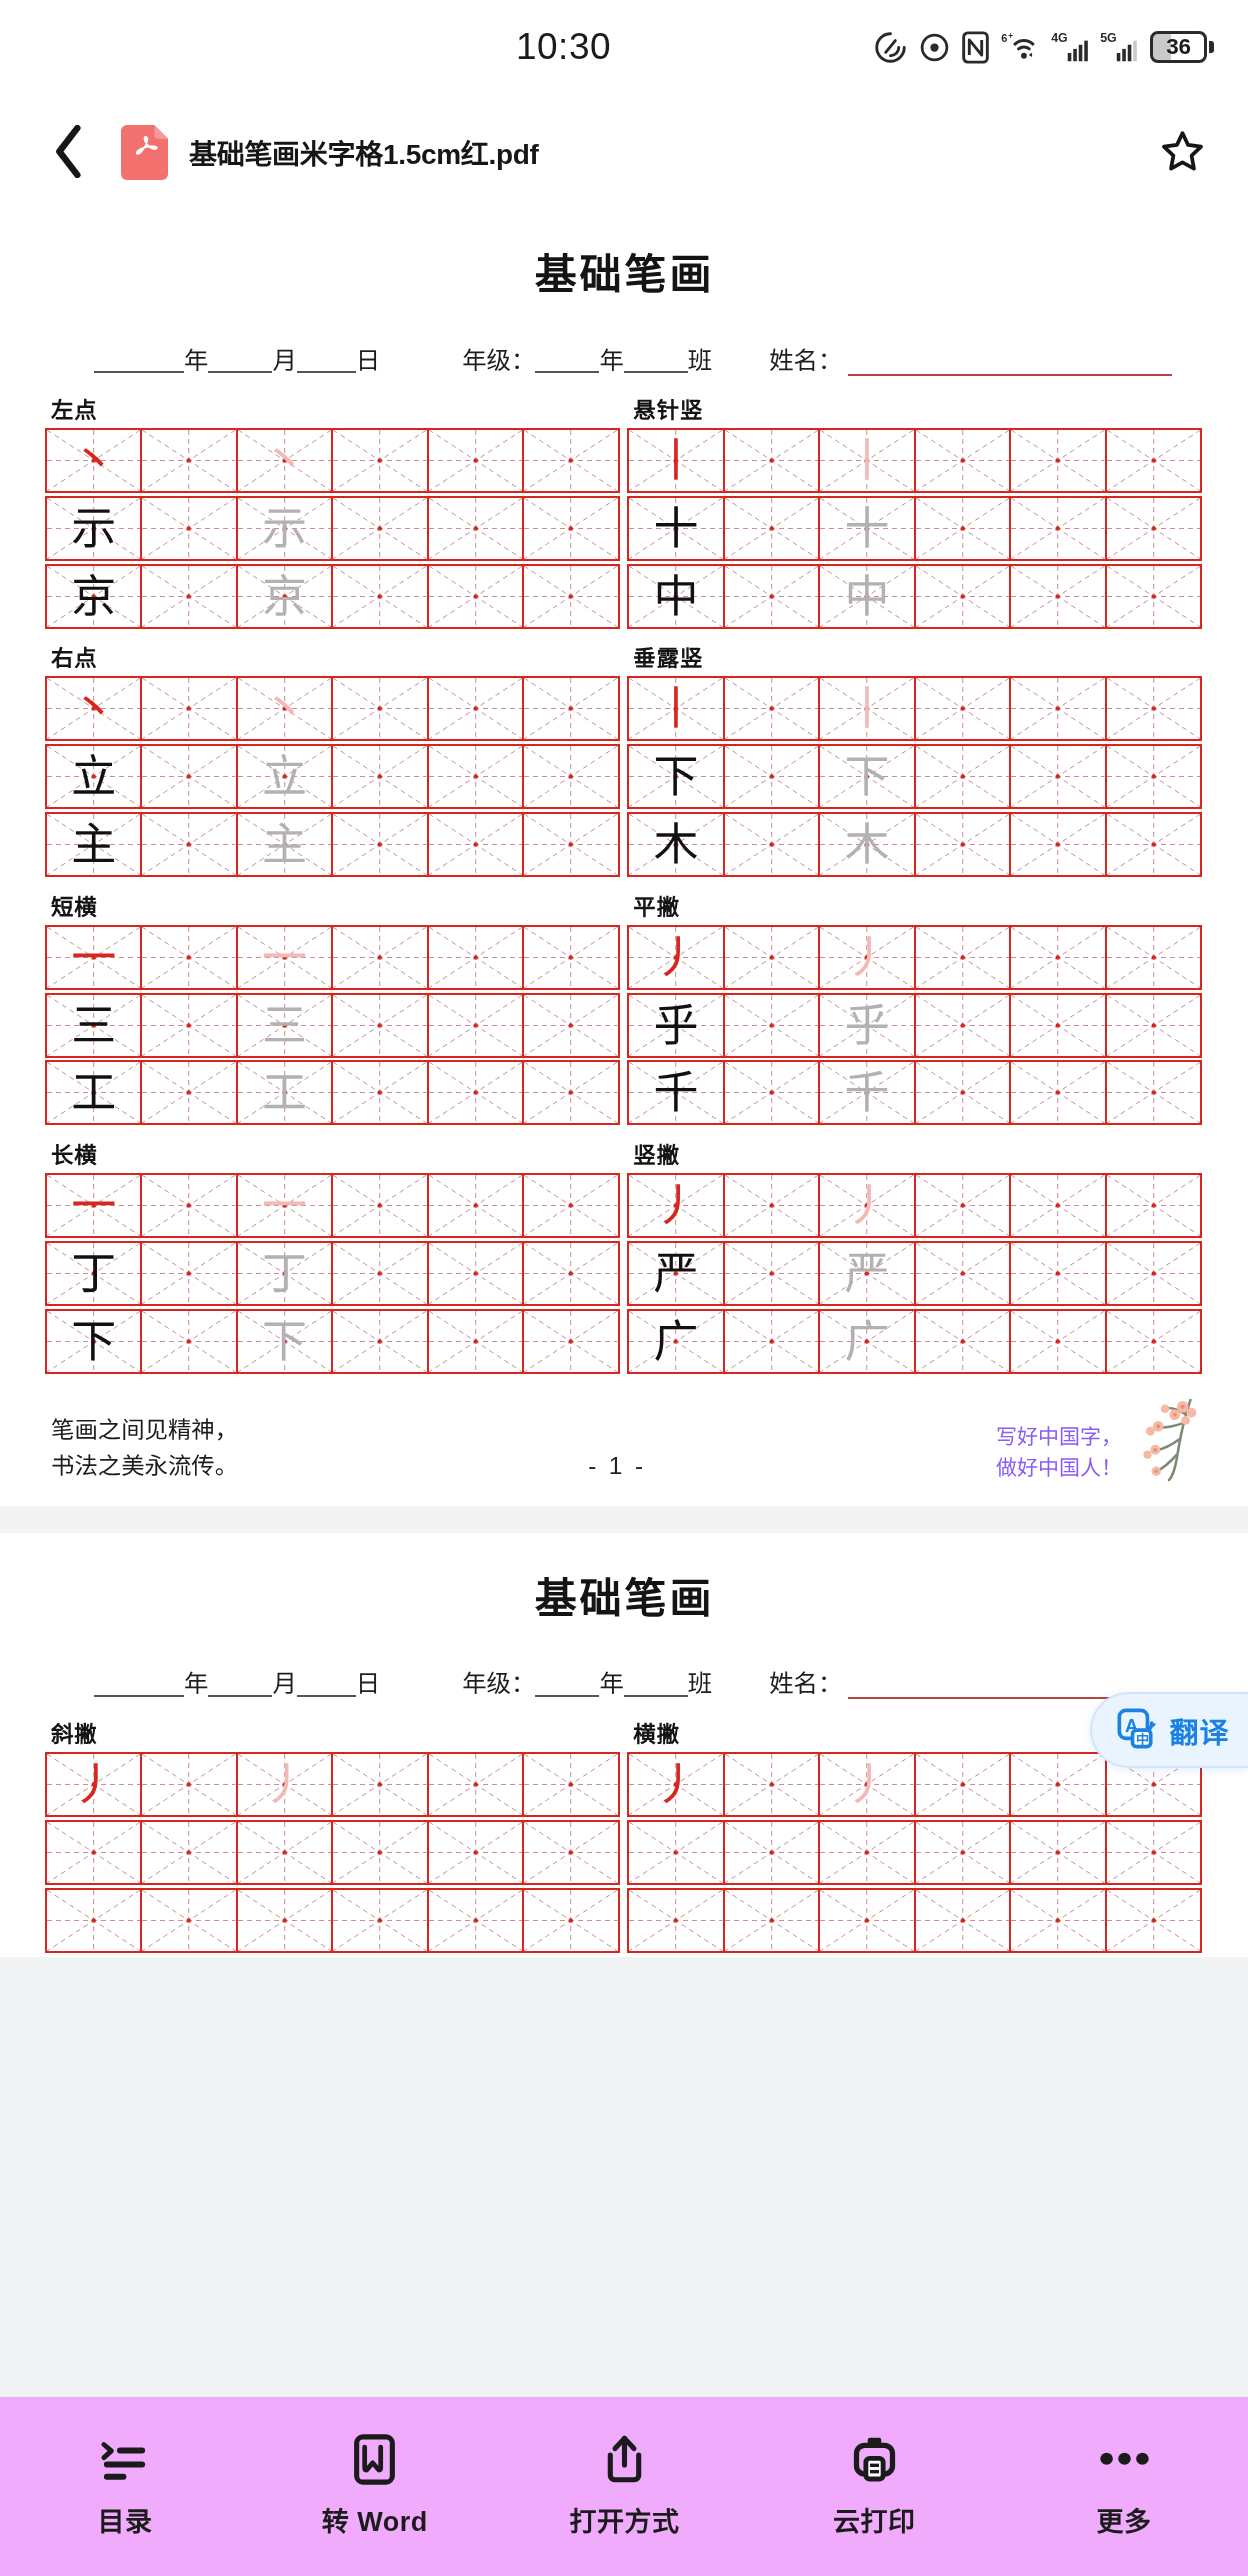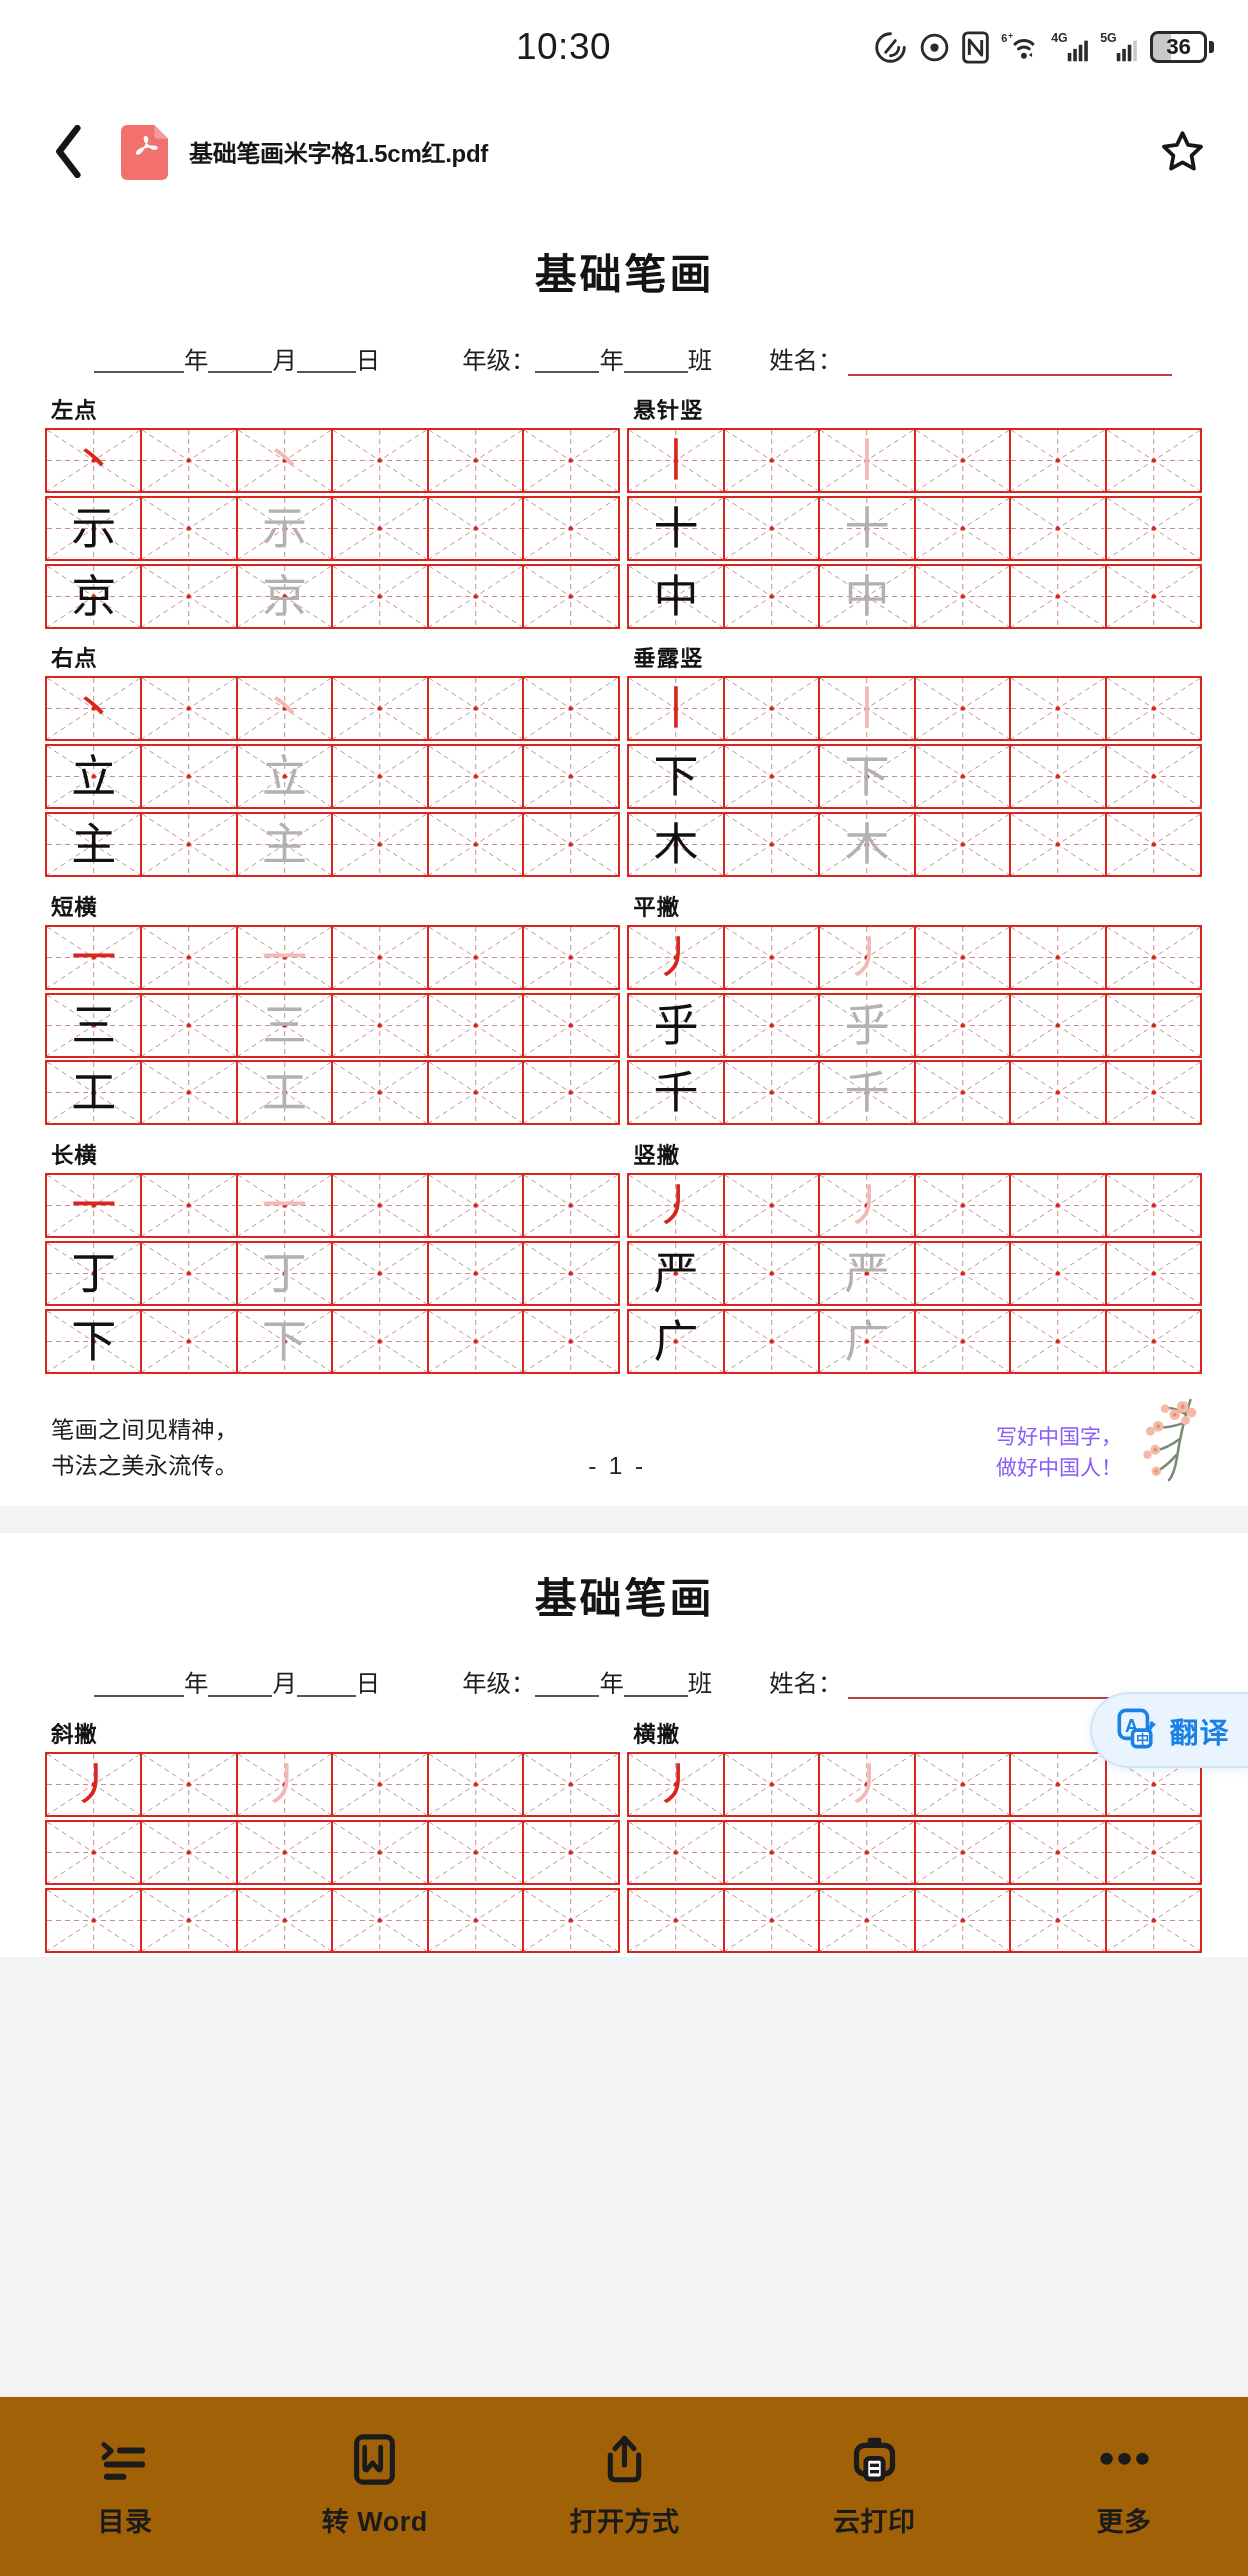--- a/index.html
+++ b/index.html
@@ -72,21 +72,21 @@
   }
   .pdf-icon {
     width: 49px; height: 57px;
     margin-left: 21.5px;
     flex: 0 0 auto;
     position: relative;
   }
   .doc-title {
     flex: 1 1 auto;
     margin-left: 19.5px;
-    font-size: 24px;
+    font-size: 28px;
     font-weight: 700;
     color: #161616;
     white-space: nowrap;
     overflow: hidden;
     text-overflow: ellipsis;
     letter-spacing: -0.3px;
   }
   .star-btn {
     width: 60px; height: 60px; flex: 0 0 auto;
     display: flex; align-items: center; justify-content: center;
@@ -248,21 +248,21 @@
     color: #1b82e4;
     letter-spacing: 1px;
   }
 
   
   .toolbar {
     position: absolute;
     left: 0; bottom: 0;
     width: 1249px;
     height: 180px;
-    background: #a16207;
+    background: #f0abfc;
     border-top: 1px solid #ececec;
     display: flex;
     align-items: center;
   }
   .tool-item {
     flex: 1 1 0;
     display: flex;
     flex-direction: column;
     align-items: center;
     justify-content: center;

